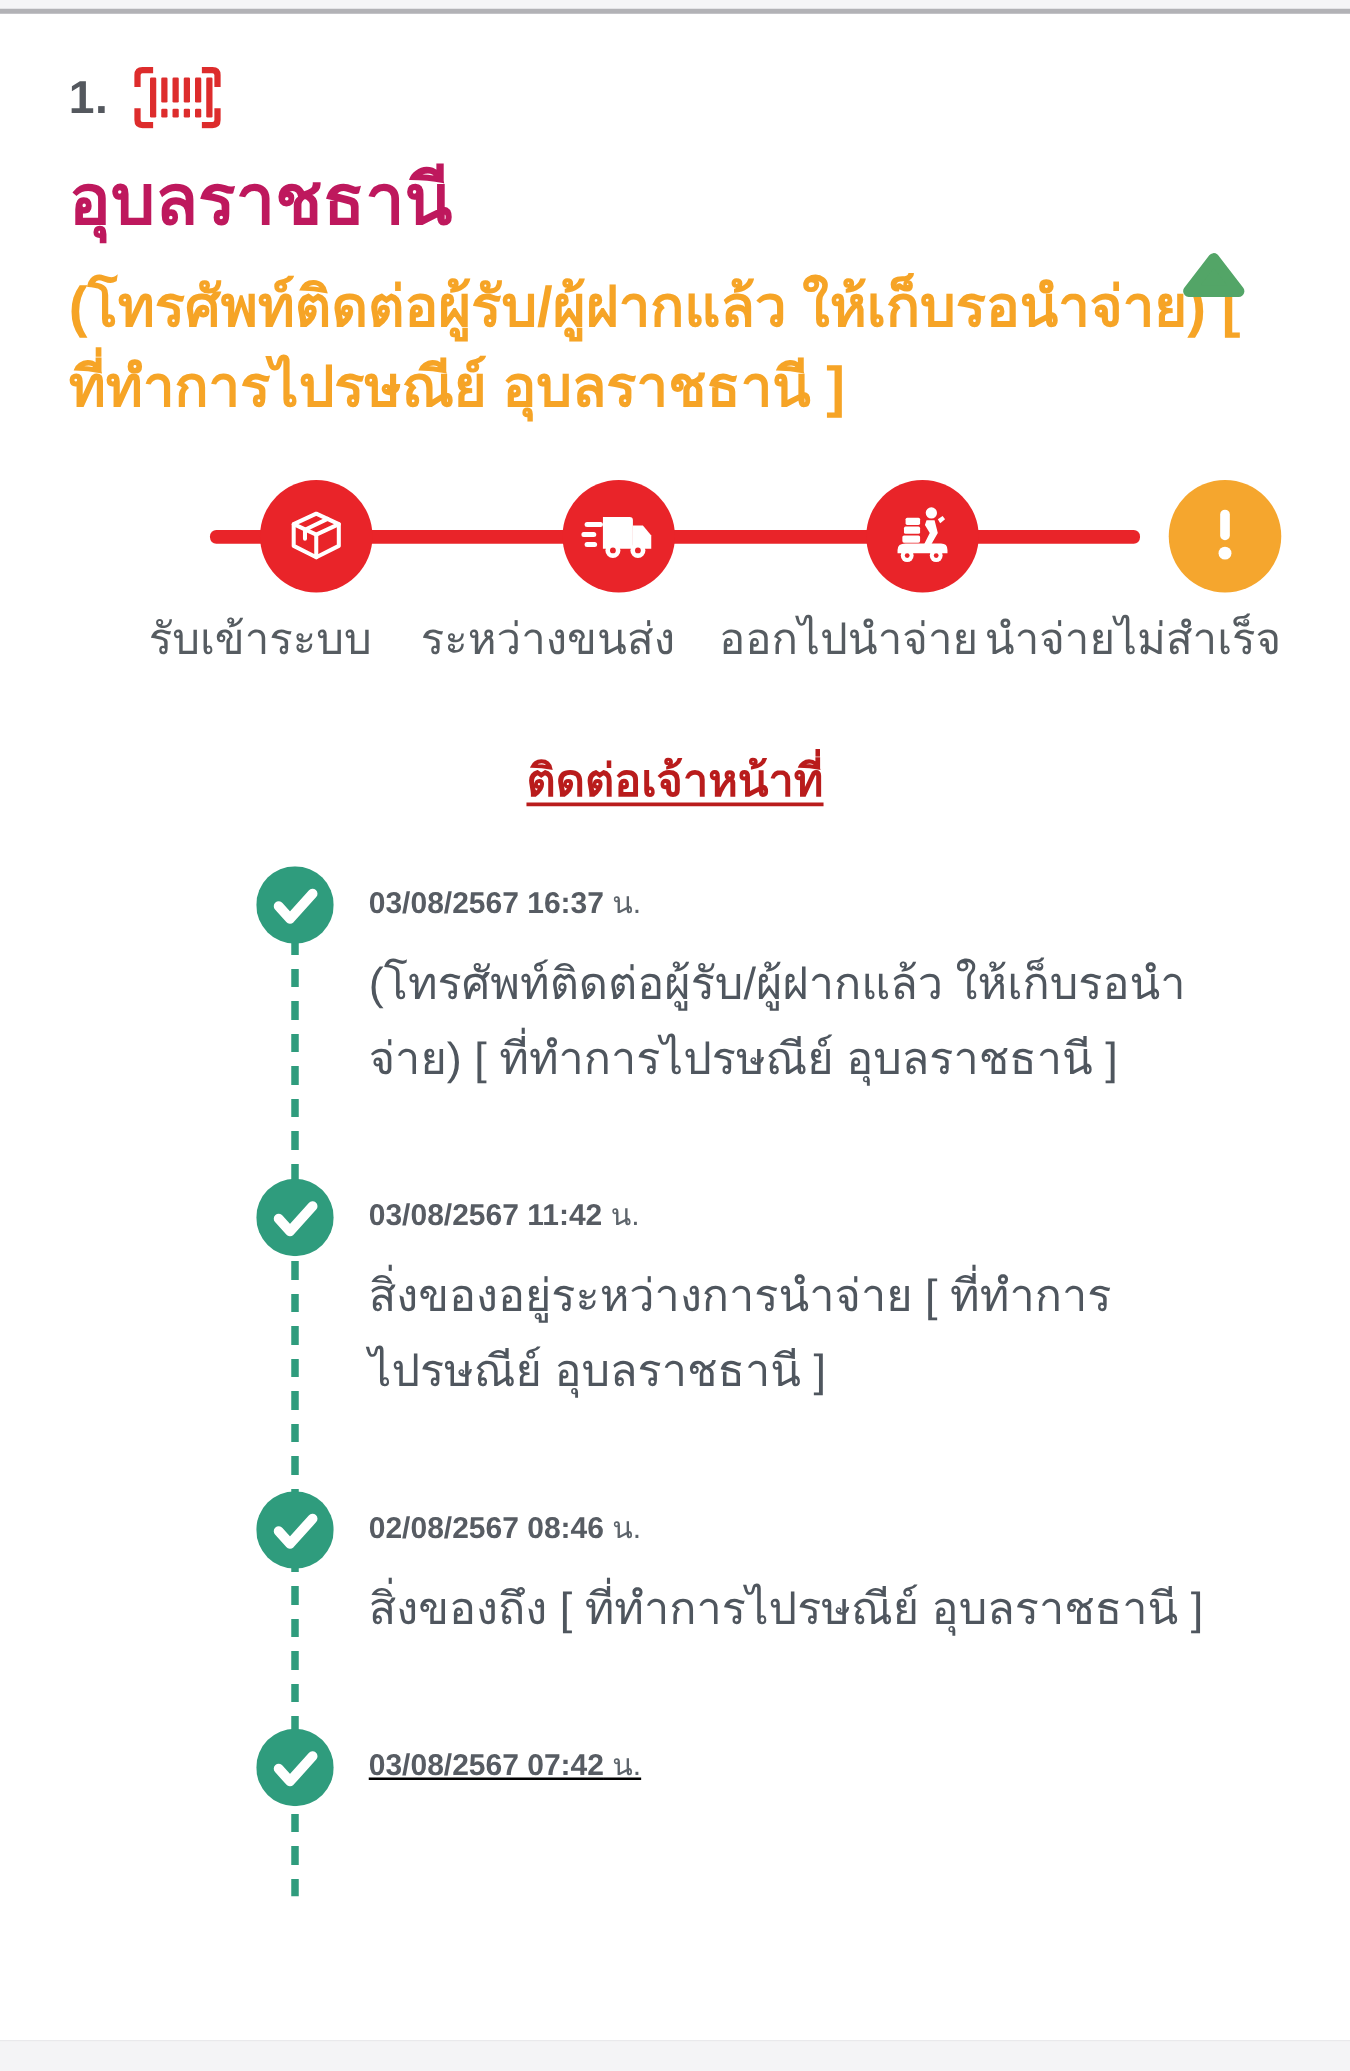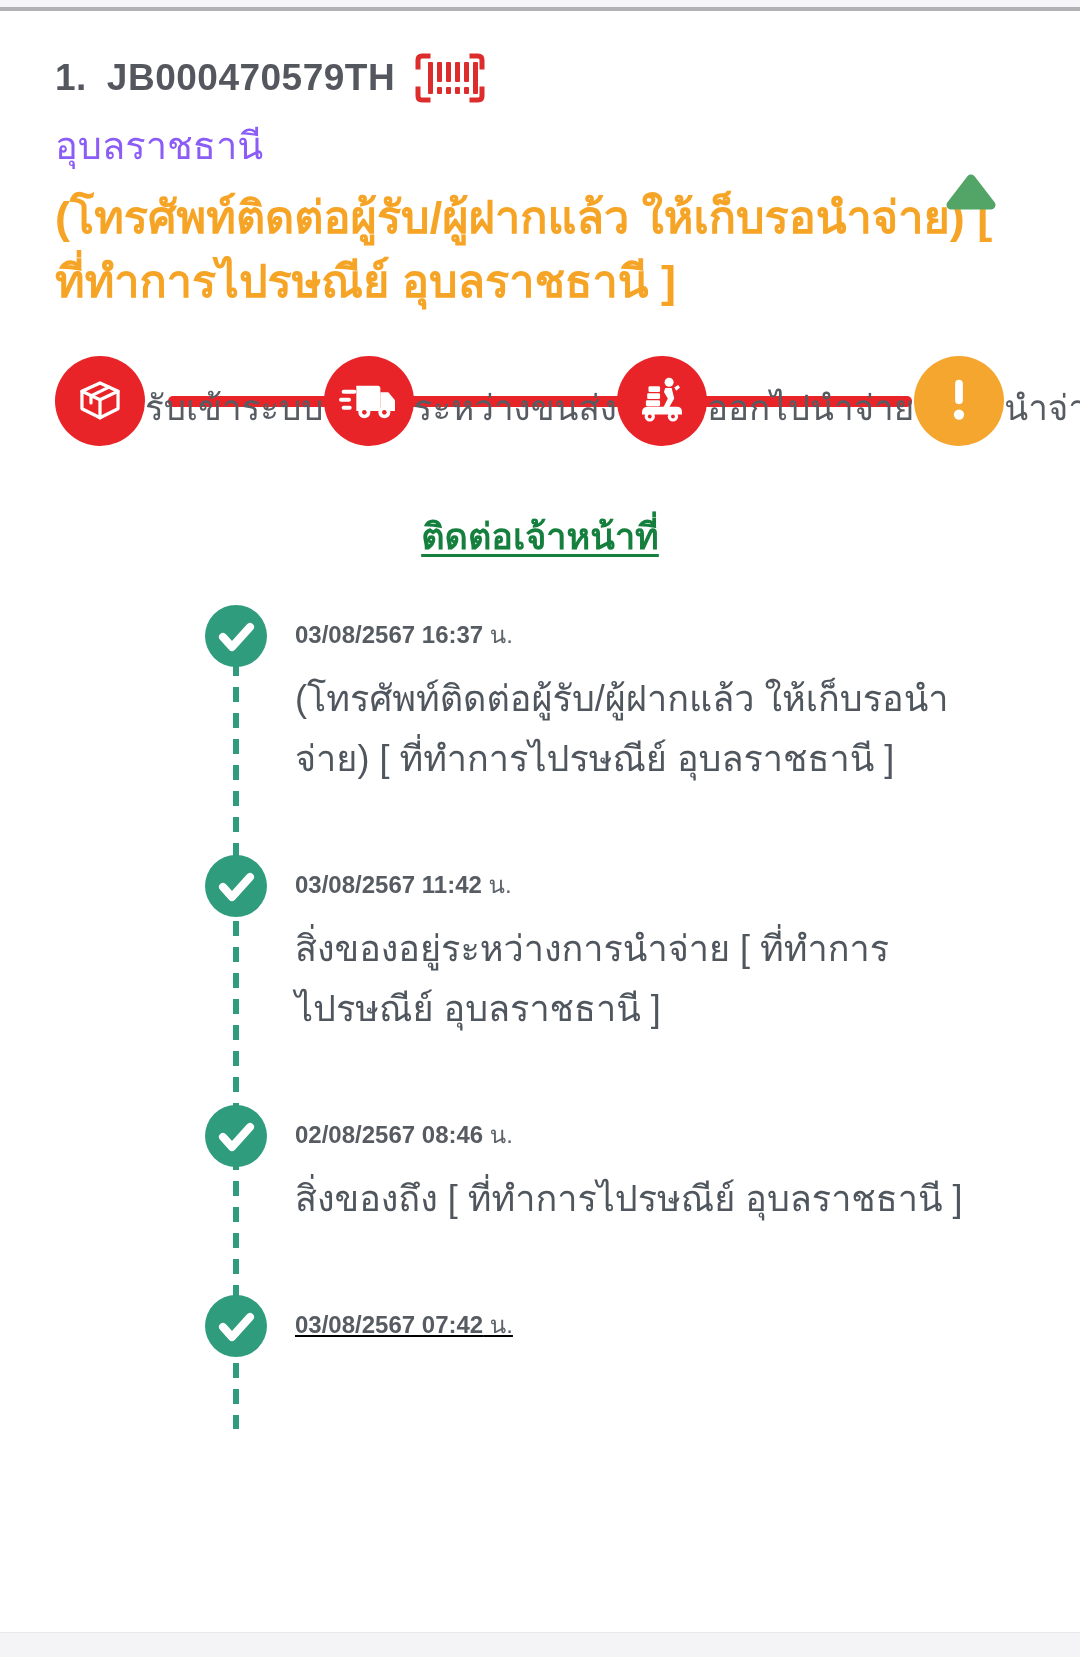--- a/index.html
+++ b/index.html
@@ -8,51 +8,51 @@
     font-family:"Liberation Sans","DejaVu Sans",sans-serif;
     background:#ffffff; position:relative;
   }
   .topbar { height:11px; background:#f5f5f7; border-bottom:4px solid #b2b2b6; }
   .card { padding:42px 55px 0 55px; }
 
   
   .tracking-row { display:flex; align-items:center; gap:20px; margin-bottom:12px; }
   .tracking-num { font-size:37px; font-weight:bold; color:#54585e; letter-spacing:0.5px; }
   .barcode-icon { width:70px; height:50px; display:inline-block; }
-  .province { font-size:38px; font-weight:normal; color:#8b5cf6; margin-bottom:10px; }
+  .province { font-size:56px; font-weight:bold; color:#be185d; margin-bottom:10px; }
   .headline-wrap { position:relative; }
   .headline {
     font-size:45px; font-weight:bold; color:#f6a426;
     line-height:64px; max-width:940px;
   }
   .collapse-triangle { position:absolute; top:-14px; right:28px; width:52px; height:40px; cursor:pointer; }
 
   
   .progress { position:relative; margin-top:42px; }
   .progress-line {
     position:absolute; left:113px; right:113px; top:40px; height:11px;
     background:#e92429; border-radius:5px;
   }
   .steps { display:grid; grid-template-columns:repeat(4,1fr); position:relative; }
-  .step { display:flex; flex-direction:row; align-items:center;font-family:Liberation Serif, serif; }
+  .step { display:flex; flex-direction:column; align-items:flex-end; }
   .step-circle {
     width:90px; height:90px; border-radius:50%;
     background:#e92429; display:flex; align-items:center; justify-content:center;
     position:relative; z-index:1;
   }
   .step-circle.warn { background:#f5a62e; }
   .step-label {
     margin-top:16px; font-size:35px; color:#565c61; line-height:44px;
     white-space:nowrap;
   }
 
   
   .link-row { text-align:center; margin-top:62px; }
   .contact-link {
-    font-size:36px; font-weight:600; color:#15803d;
+    font-size:36px; font-weight:600; color:#b91c1c;
     text-decoration:underline; text-underline-offset:5px; cursor:pointer;
   }
 
   
   .timeline { position:relative; margin:46px 0 0 150px; padding-bottom:70px; }
   .timeline-dash {
     position:absolute; left:28px; top:50px; bottom:0; width:6px;
     background:repeating-linear-gradient(to bottom,#2f9c7d 0 15px,transparent 15px 26px);
   }
   .entry { position:relative; padding-left:90px; margin-bottom:72px; }
@@ -71,21 +71,20 @@
 </style>
 </head>
 <body>
 
 <div class="topbar"></div>
 
 <div class="card">
 
   <div class="tracking-row">
     <span class="tracking-num">1.</span>
-    <span class="tracking-num">JB000470579TH</span>
     <span class="barcode-icon">
       <svg viewBox="0 0 70 50" width="70" height="50">
         <g fill="none" stroke="#dd2c2c" stroke-width="5" stroke-linecap="square">
           <path d="M13 3 H7 Q3 3 3 7 V14"></path>
           <path d="M57 3 H63 Q67 3 67 7 V14"></path>
           <path d="M13 47 H7 Q3 47 3 43 V36"></path>
           <path d="M57 47 H63 Q67 47 67 43 V36"></path>
         </g>
         <g fill="#dd2c2c">
           <rect x="13" y="9" width="5" height="32" rx="1"></rect>

